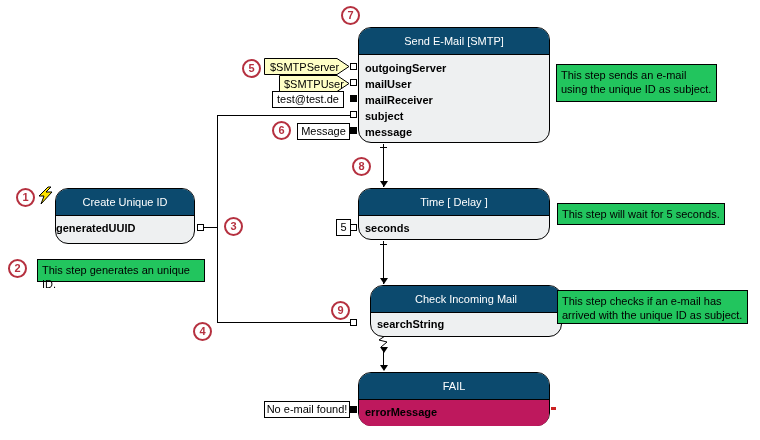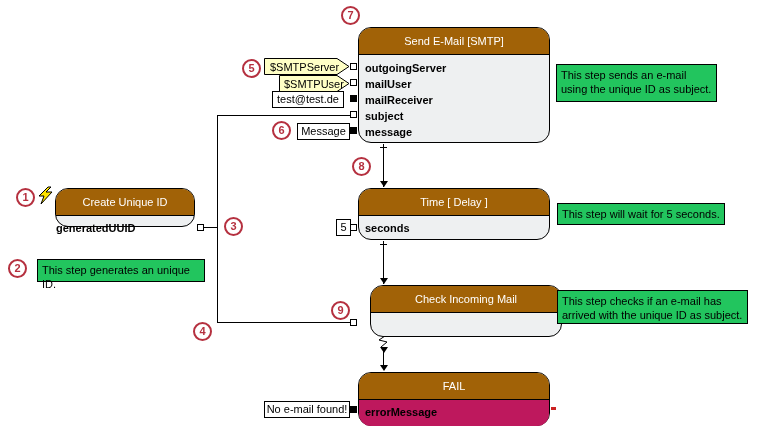--- a/index.html
+++ b/index.html
@@ -1,19 +1,19 @@
 <!DOCTYPE html>
 <html><head>
 <meta charset="utf-8">
 <style>
   html,body{margin:0;padding:0;background:#fff;}
   .canvas{position:relative;width:760px;height:440px;background:#ffffff;
           font-family:"Liberation Sans",sans-serif;font-size:11px;color:#000;overflow:hidden;}
   .node{position:absolute;border:1px solid #000;border-radius:13px;background:#eef0f1;box-sizing:border-box;}
-  .node-header{height:26px;line-height:27px;background:#a16207;border-bottom:1px solid #000;
+  .node-header{height:26px;line-height:27px;background:#0c4a6e;border-bottom:1px solid #000;
                border-radius:12px 12px 0 0;color:#fff;text-align:center;overflow:hidden;}
   .node-body{position:relative;font-weight:bold;}
   .port-row{height:16px;line-height:16px;padding-left:6px;white-space:nowrap;overflow:hidden;}
   .fail-body{background:#be185d;border-radius:0 0 12px 12px;}
   .conn{position:absolute;width:7px;height:7px;box-sizing:border-box;border:1px solid #000;background:#fff;}
   .conn.filled{background:#000;}
   .wire{position:absolute;background:#000;}
   .valbox{position:absolute;border:1px solid #000;background:#fff;box-sizing:border-box;
           height:17px;line-height:15px;text-align:center;white-space:nowrap;overflow:hidden;}
   .tag{position:absolute;}
@@ -47,21 +47,21 @@
   <div class="tick" style="left:380px;top:244px;"></div>
   <div class="arrowhead" style="left:380px;top:278px;"></div>
 
   <svg class="tag" style="left:377px;top:336px;" width="13" height="13">
     <path d="M8,0 L2,4 L10,6 L4,11" fill="none" stroke="#000" stroke-width="1"></path>
   </svg>
   <div class="arrowhead" style="left:380px;top:347px;"></div>
   <div class="wire" style="left:383px;top:351px;width:1px;height:15px;"></div>
   <div class="arrowhead" style="left:380px;top:365px;"></div>
 
-  <div class="node" style="left:55px;top:188px;width:140px;height:39px;">
+  <div class="node" style="left:55px;top:188px;width:140px;height:56px;">
     <div class="node-header">Create Unique ID</div>
     <div class="node-body">
       <div class="port-row right-label" style="height:25px;line-height:25px;">generatedUUID</div>
     </div>
   </div>
   <svg class="tag" style="left:38px;top:186px;" width="16" height="19">
     <polygon points="10,1 1,10 6,10 3,18 14,6 8,6 13,1" fill="#ffe400" stroke="#000" stroke-width="1"></polygon>
   </svg>
 
   <div class="node" style="left:358px;top:27px;width:192px;height:116px;">
@@ -77,20 +77,23 @@
 
   <div class="node" style="left:358px;top:188px;width:192px;height:52px;">
     <div class="node-header">Time [ Delay ]</div>
     <div class="node-body">
       <div class="port-row" style="height:36px;line-height:24px;">seconds</div>
     </div>
   </div>
 
   <div class="node" style="left:370px;top:285px;width:192px;height:52px;">
     <div class="node-header">Check Incoming Mail</div>
+    <div class="node-body">
+      <div class="port-row" style="height:22px;line-height:22px;">searchString</div>
+    </div>
   </div>
 
   <div class="node" style="left:358px;top:372px;width:192px;height:54px;">
     <div class="node-header">FAIL</div>
     <div class="node-body fail-body" style="height:26px;">
       <div class="port-row" style="height:24px;line-height:24px;">errorMessage</div>
     </div>
   </div>
   <div class="redmark" style="left:551px;top:407px;"></div>
 

